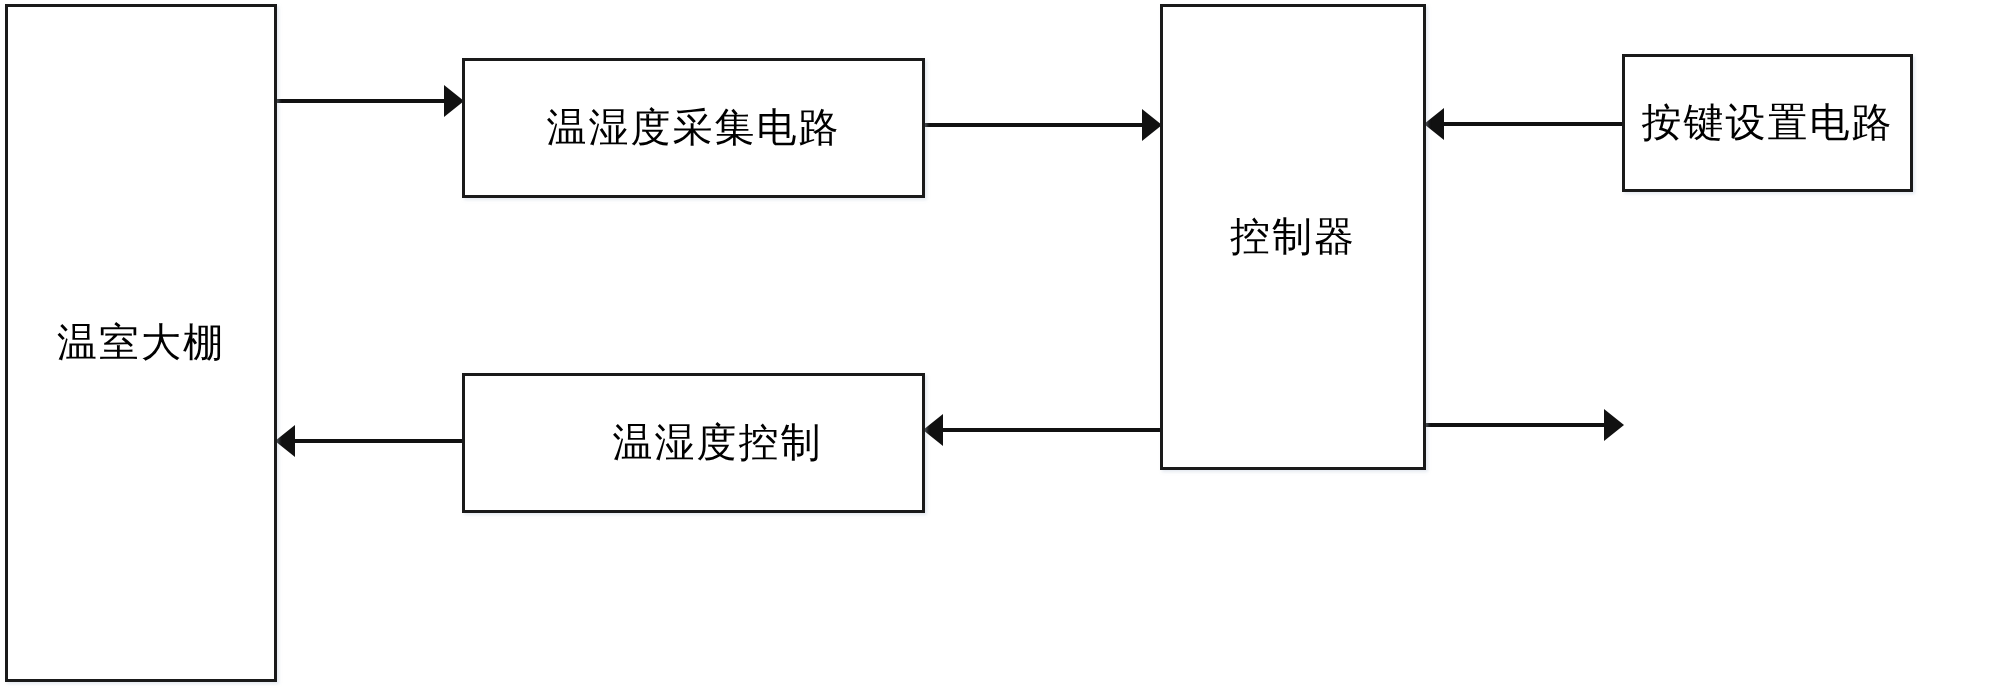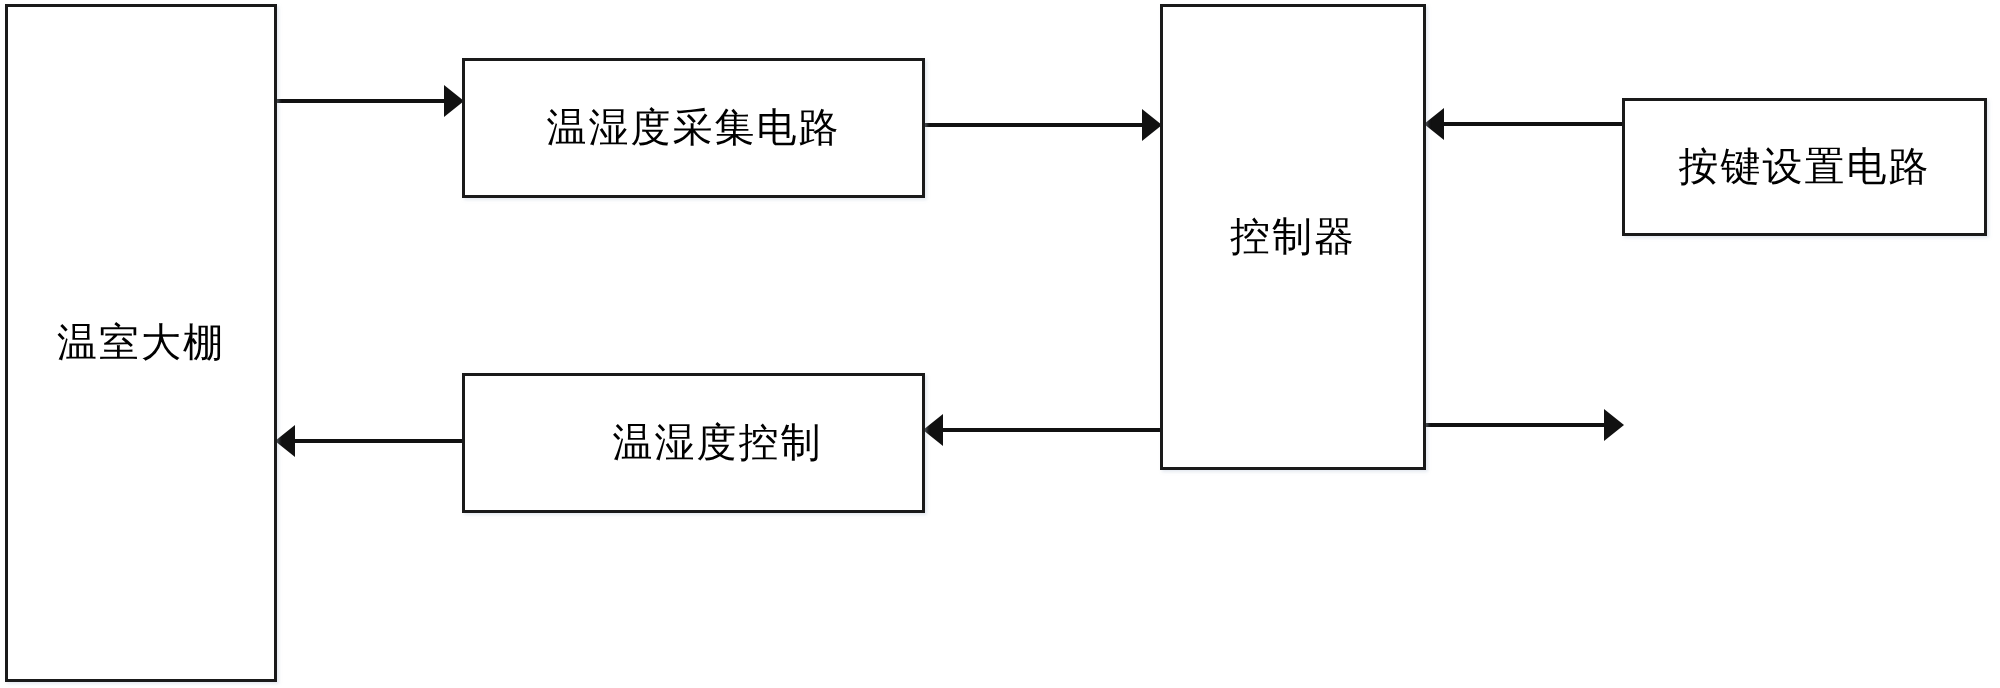--- a/index.html
+++ b/index.html
@@ -98,21 +98,21 @@
   </div>
 
   <div class="block" style="left:462px; top:58px; width:463px; height:140px;">
     <span class="block-label">温湿度采集电路</span>
   </div>
 
   <div class="block tall" style="left:1160px; top:4px; width:266px; height:466px;">
     <span class="block-label">控制器</span>
   </div>
 
-  <div class="block" style="left:1622px; top:54px; width:365px; height:138px;margin-top:44px;">
+  <div class="block" style="left:1622px; top:54px; width:291px; height:138px;">
     <span class="block-label">按键设置电路</span>
   </div>
 
   <div class="block" style="left:462px; top:373px; width:463px; height:140px;padding-left:48px;">
     <span class="block-label">温湿度控制</span>
   </div>
 
 
 </div>
 

